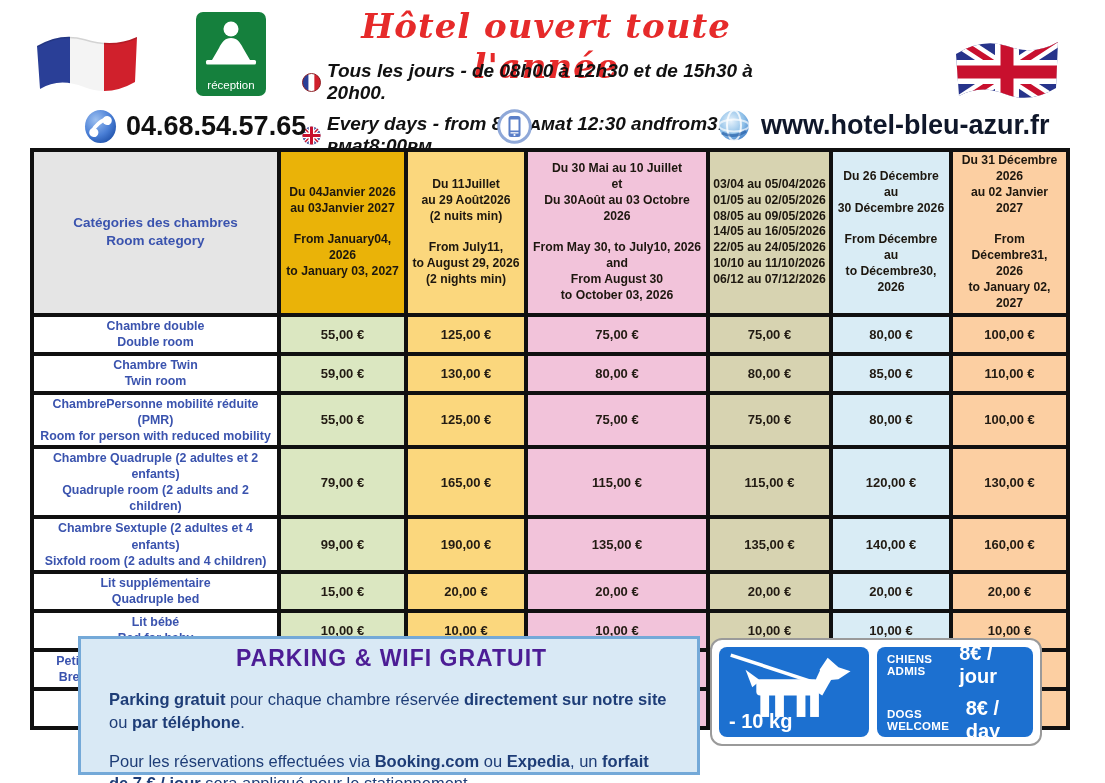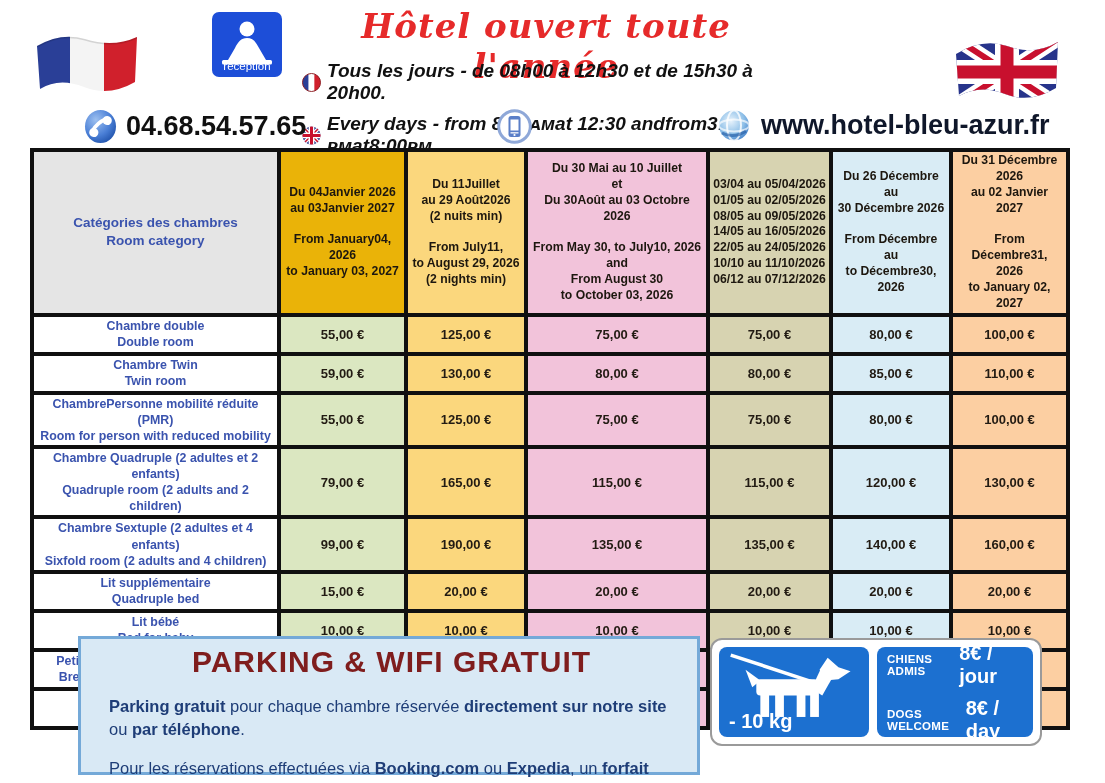--- a/index.html
+++ b/index.html
@@ -12,21 +12,21 @@
 
   
   .main-title { left:318px; top:6px; width:456px; text-align:center;
     font-family:"DejaVu Serif", serif; font-style:italic; font-weight:bold;
     font-size:34px; color:#e62a2a; letter-spacing:1px; }
   .hours-block { left:302px; top:60px; width:460px; }
   .hours-line { display:flex; align-items:center; gap:6px; margin-bottom:9px;
     font-size:19px; font-weight:bold; font-style:italic; color:#111; }
   .roundel { width:19px; height:19px; flex:0 0 auto; }
 
-  .reception-sign { left:212px; top:12px; width:70px; height:65px; background:#1d4ed8;
+  .reception-sign { left:196px; top:12px; width:70px; height:84px; background:#15803d;
     border-radius:7px; text-align:center; }
   .reception-label { position:absolute; bottom:5px; left:0; right:0; color:#fff; font-size:11.5px; }
 
   
   .contact { top:109px; display:flex; align-items:center; gap:9px;
     font-size:27px; font-weight:bold; color:#101010; }
   .contact.phone { left:84px; }
   .contact.mobile { left:424px;flex-direction:column; }
   .contact.web { left:716px; }
   .web-text { color:#0f172a; text-decoration:none; }
@@ -38,22 +38,22 @@
   .rates thead tr { height:132px; }
   .rates tbody tr { height:39px; }
   .cat-head { background:#e5e5e5; color:#3a53ae; font-weight:bold; font-size:13.5px; line-height:1.35; }
   .col-head { font-weight:bold; font-size:12.2px; line-height:1.3; color:#1d170f; white-space:pre-line; }
   .cat-cell { background:#ffffff; color:#3a53ae; font-weight:bold; font-size:12.4px; line-height:1.3; white-space:pre-line; }
   .price-cell { font-weight:bold; font-size:13px; color:#221b13; }
 
   
   .parking { left:78px; top:636px; width:622px; height:139px; background:#d9e9f5;
     border:3px solid #74a9d8; color:#1e3d77; }
-  .parking-title { text-align:center; font-size:30px; font-weight:bold; letter-spacing:1px;
-    color:#7f1d1d; margin:6px 0 7px 5px; }
+  .parking-title { text-align:center; font-size:23px; font-weight:bold; letter-spacing:1px;
+    color:#4c1d95; margin:6px 0 7px 5px; }
   .parking-body { padding:0 12px; font-size:16.5px; line-height:1.38; }
   .parking-body p { margin:16px; }
   .parking-body .b { font-weight:bold; }
 
   
   .dog-sign { left:710px; top:638px; width:332px; height:108px; background:#ffffff;
     border:2px solid #9a9a9a; border-radius:12px; display:flex; gap:8px; padding:7px; }
   .dog-box { background:#1c70d0; border-radius:8px; position:relative; }
   .dog-box.left { width:150px; }
   .dog-box.right { flex:1; display:flex; flex-direction:column; justify-content:center; gap:9px; padding:6px 10px; }

